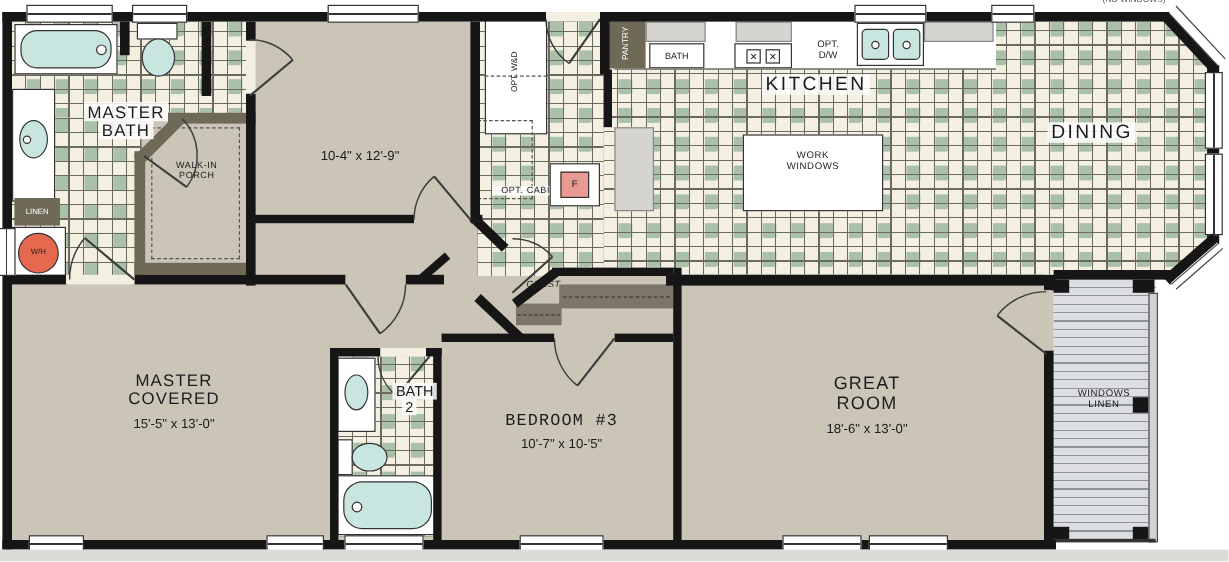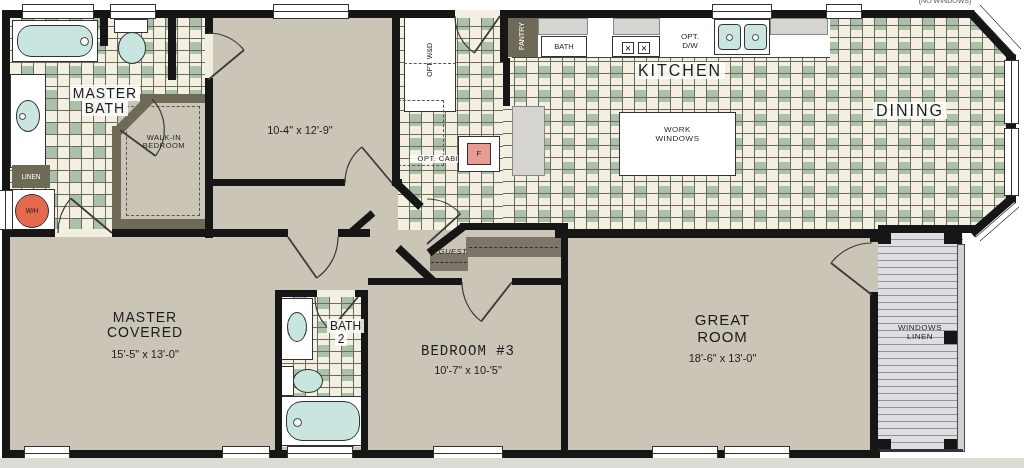--- a/index.html
+++ b/index.html
@@ -209,29 +209,29 @@
       <path d="M 455 16 A 45 45 0 0 0 474.2 52.9" stroke-width="1.2"></path>
       <line x1="500" y1="16" x2="474.2" y2="52.9" stroke-width="1.8"></line>
       <path d="M 872 243 A 52 52 0 0 0 831 263" stroke-width="1.2"></path>
       <line x1="872" y1="295" x2="831" y2="263" stroke-width="1.8"></line>
       <path d="M 427 199 A 45 45 0 0 1 460.4 213.9" stroke-width="1.2"></path>
       <line x1="427" y1="244" x2="460.4" y2="213.9" stroke-width="1.8"></line>
     </g>
   </svg>
 
   <div class="tlabel roomname" style="left:40px;top:86px;width:110px;"><span class="backing">MASTER</span><br><span class="backing">BATH</span></div>
-  <div class="tlabel small" style="left:126px;top:134px;width:76px;"><span>WALK-IN</span><br><span>BEDROOM</span></div>
+  <div class="tlabel small" style="left:126px;top:134px;width:76px;"><span>WALK-IN</span><br><span>PORCH</span></div>
   <div class="tlabel dim" style="left:210px;top:124px;width:180px;">10-4" x 12'-9"</div>
   <div class="tlabel big" style="left:610px;top:62px;width:120px;"><span class="backing">KITCHEN</span></div>
   <div class="tlabel" style="left:650px;top:312px;width:145px;font-size:15px;letter-spacing:1px;"><span>GREAT</span><br><span>ROOM</span></div>
   <div class="tlabel big" style="left:845px;top:102px;width:110px;"><span class="backing">DINING</span></div>
   <div class="tlabel dim" style="left:650px;top:352px;width:145px;">18'-6" x 13'-0"</div>
   <div class="tlabel roomname" style="left:60px;top:310px;width:170px;"><span>MASTER</span><br><span>COVERED</span></div>
   <div class="tlabel dim" style="left:60px;top:348px;width:170px;">15'-5" x 13'-0"</div>
   <div class="tlabel" style="left:307px;top:320px;width:48px;font-size:12px;"><span class="backing">BATH</span><br><span class="backing">2</span></div>
   <div class="tlabel roomname" style="left:378px;top:344px;width:180px;font-family:Liberation Mono, monospace;">BEDROOM #3</div>
   <div class="tlabel dim" style="left:378px;top:364px;width:180px;">10'-7" x 10-'5"</div>
   <div class="tlabel" style="left:880px;top:324px;width:80px;font-size:8px;letter-spacing:.5px;"><span>WINDOWS</span><br><span>LINEN</span></div>
-  <div class="tlabel small" style="left:432px;top:248px;width:42px;font-style:italic;">GUEST</div>
+  <div class="tlabel small" style="left:432px;top:233px;width:42px;font-style:italic;">GUEST</div>
   <div class="tlabel" style="left:900px;top:-3px;width:90px;font-size:7px;color:#555;">(NO WINDOWS)</div>
 
   <div class="abs" style="left:0;top:458px;width:1024px;height:10px;background:#dddbd5;"></div>
 </div>
 
 </body></html>

